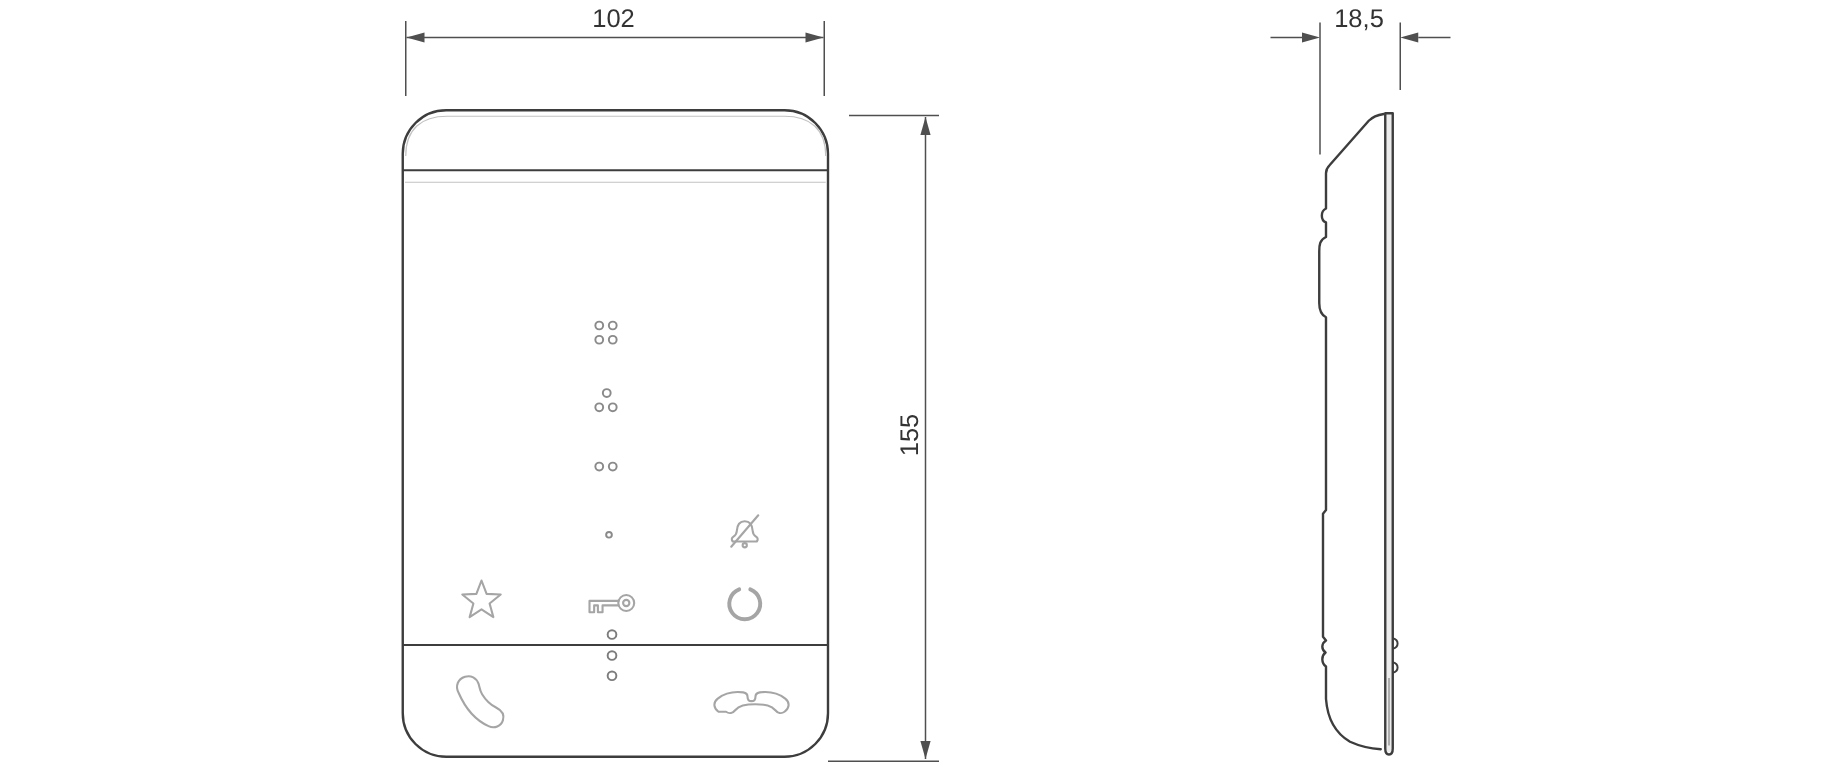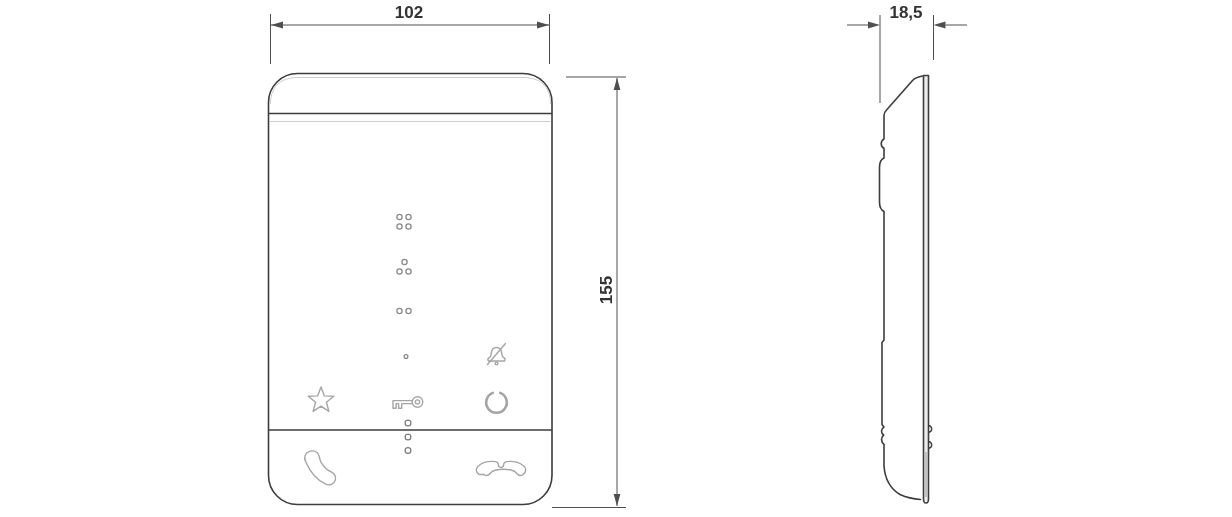--- a/index.html
+++ b/index.html
@@ -4,21 +4,21 @@
 <style>
   html, body {
     margin: 0;
     padding: 0;
     background: var(--background, #ffffff);
     width: 1232px;
     height: 517px;
     overflow: hidden;
     font-family: "Liberation Sans", sans-serif;
   }
-  #canvas { width: 1232px; height: 517px; position: relative; font-weight: bold; }
+  #canvas { width: 1232px; height: 517px; position: relative; }
   svg { display: block; }
 
   .ln-main   { stroke: var(--outline, #3d3d3d); stroke-width: 1.6; fill: none; stroke-linejoin: round; stroke-linecap: round; }
   .ln-med    { stroke: var(--outline, #3d3d3d); stroke-width: 1.3; fill: none; }
   .ln-thin   { stroke: var(--secondary, #9a9a9a); stroke-width: 1; fill: none; }
   .ln-faint  { stroke: #c2c2c2; stroke-width: 0.8; fill: none; }
   .backplate { fill: var(--backplate, #ececec); stroke: none; }
 
   .braille   { stroke: var(--braille, #8a8a8a); stroke-width: 1.3; fill: none; }
   .led       { stroke: #7d7d7d; stroke-width: 1.3; fill: none; }

